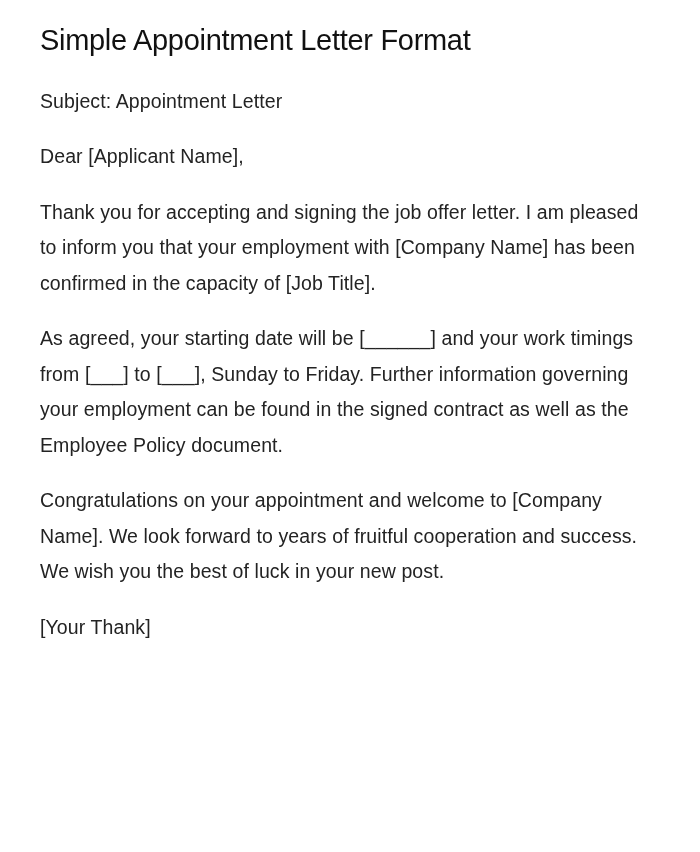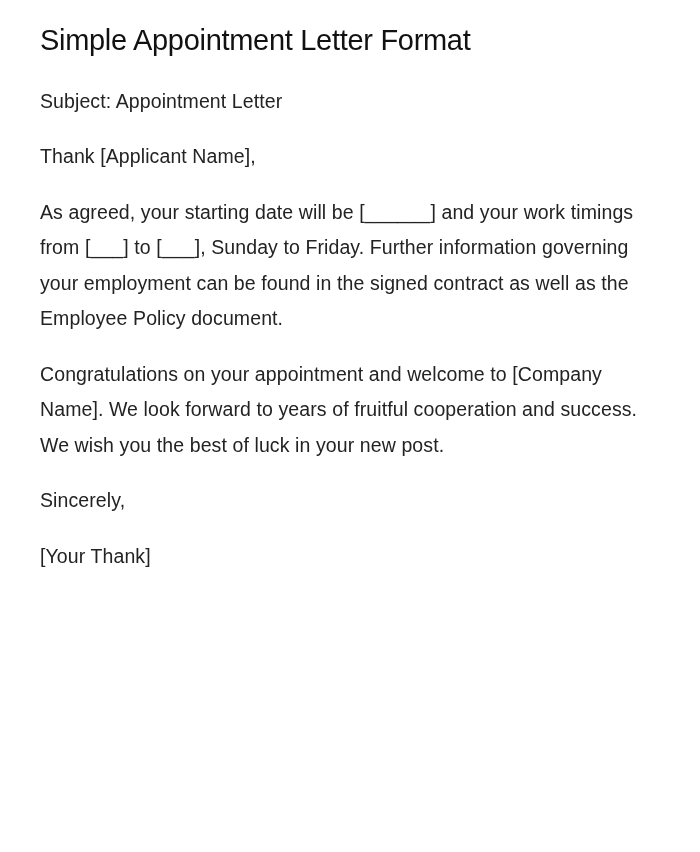--- a/index.html
+++ b/index.html
@@ -38,25 +38,25 @@
 </style>
 </head>
 <body>
 
 <div class="document">
 
   <h1 class="doc-title">Simple Appointment Letter Format</h1>
 
   <p class="doc-paragraph">Subject: Appointment Letter</p>
 
-  <p class="doc-paragraph">Thank [Applicant Name],</p>
+  <p class="doc-paragraph">Dear [Applicant Name],</p>
 
+  <p class="doc-paragraph">Thank you for accepting and signing the job offer letter. I am pleased to inform you that your employment with [Company Name] has been confirmed in the capacity of [Job Title].</p>
 
   <p class="doc-paragraph">As agreed, your starting date will be [______] and your work timings from [___] to [___], Sunday to Friday. Further information governing your employment can be found in the signed contract as well as the Employee Policy document.</p>
 
 
   <p class="doc-paragraph">Congratulations on your appointment and welcome to [Company Name]. We look forward to years of fruitful cooperation and success. We wish you the best of luck in your new post.</p>
 
-  <p class="doc-paragraph">Sincerely,</p>
 
   <p class="doc-paragraph">[Your Thank]</p>
 
 </div>
 
 </body></html>

